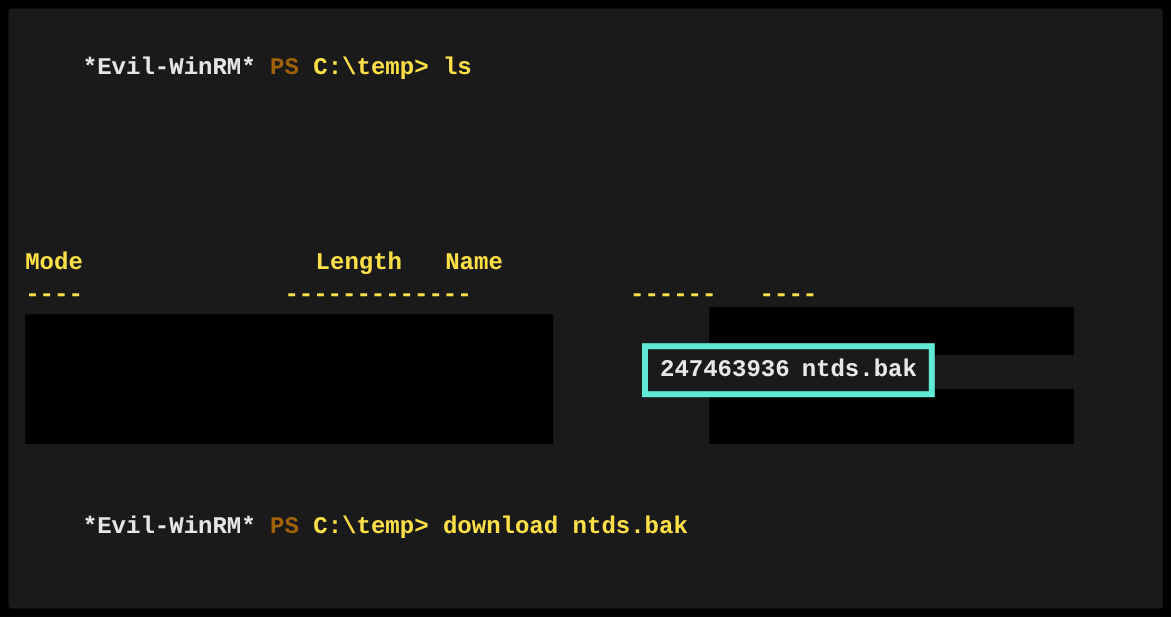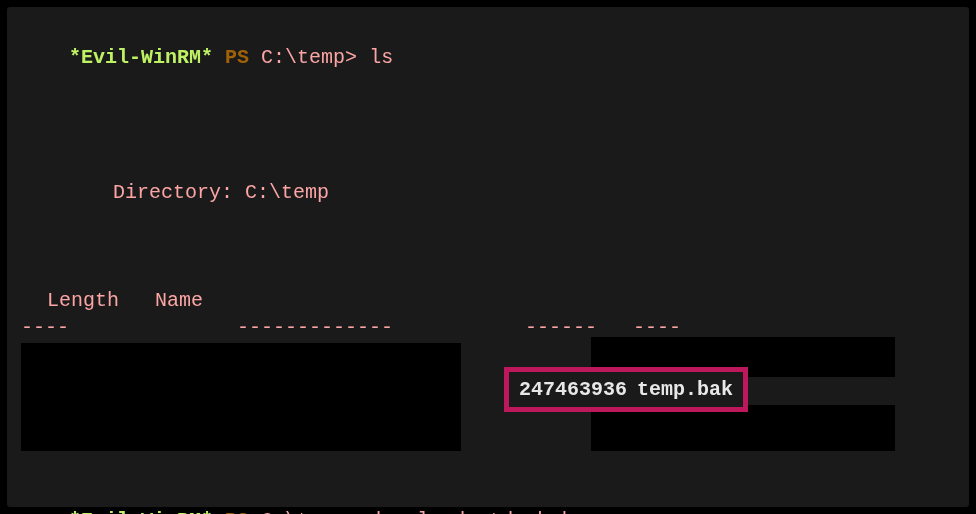--- a/index.html
+++ b/index.html
@@ -17,23 +17,23 @@
     background: #1a1a1a;
     border: 3px solid #000;
     border-radius: 6px;
     width: 968px;
     height: 506px;
     margin: 4px;
     padding: 10px 14px 4px 14px;
     position: relative;
   }
   .line { white-space: pre; font-weight: 600; }
-  .prompt-brand { color: #bef264; font-weight: 700; }
+  .prompt-brand { color: #e5e5e5; font-weight: 700; }
   .prompt-ps { color: #a16207; font-weight: 700; }
-  .prompt-path, .prompt-cmd, .plain { color: #fca5a5; font-weight: 400; }
+  .prompt-path, .prompt-cmd, .plain { color: #fde047; font-weight: 700; }
   .blank { height: 27px; }
   .dir-line { padding-left: 44px; }
   .headers { display: flex; }
   .col-mode { width: 216px; }
   .col-lwt { width: 262px; }
   .col-len { width: 124px; text-align: center; }
   .col-name { padding-left: 10px; }
   .redact-area {
     position: relative;
     height: 110px;
@@ -41,68 +41,66 @@
   }
   .blackbox {
     position: absolute;
     background: #000;
   }
   .bb1 { left: 0px; top: 0px; width: 440px; height: 108px; }
   .bb2 { left: 570px; top: -6px; width: 304px; height: 40px; }
   .bb3 { left: 570px; top: 62px; width: 304px; height: 46px; }
   .highlight-box {
     position: absolute;
-    left: 483px;
+    left: 514px;
     top: 24px;
-    border: 5px solid #be185d;
+    border: 5px solid #5eead4;
     padding: 4px 10px 4px 10px;
     background: #1a1a1a;
     display: flex;
     align-items: center;
   }
   .hi-len { color: #e8e8e8; font-weight: 700; }
   .hi-name { color: #e8e8e8; font-weight: 700; padding-left: 10px; }
 </style>
 </head>
 <body>
 
 <div class="terminal">
 
   <div class="line">
     <span class="prompt-brand">*Evil-WinRM*</span><span> </span><span class="prompt-ps">PS</span><span> </span><span class="prompt-path">C:\temp&gt;</span><span> </span><span class="prompt-cmd">ls</span>
   </div>
 
   <div class="blank"></div>
   <div class="blank"></div>
 
-  <div class="line dir-line">
-    <span class="plain">Directory: C:\temp</span>
-  </div>
 
   <div class="blank"></div>
   <div class="blank"></div>
 
   <div class="line headers">
+    <span class="plain col-mode">Mode</span>
     <span class="plain col-len">Length</span>
     <span class="plain col-name">Name</span>
   </div>
   <div class="line headers">
     <span class="plain col-mode">----</span>
     <span class="plain col-lwt">-------------</span>
     <span class="plain col-len">------</span>
     <span class="plain col-name">----</span>
   </div>
 
   <div class="redact-area">
     <div class="blackbox bb1"></div>
     <div class="blackbox bb2"></div>
     <div class="blackbox bb3"></div>
     <div class="highlight-box">
       <span class="hi-len">247463936</span>
-      <span class="hi-name">temp.bak</span>
+      <span class="hi-name">ntds.bak</span>
     </div>
   </div>
 
   <div class="blank"></div>
 
   <div class="line">
     <span class="prompt-brand">*Evil-WinRM*</span><span> </span><span class="prompt-ps">PS</span><span> </span><span class="prompt-path">C:\temp&gt;</span><span> </span><span class="prompt-cmd">download ntds.bak</span>
   </div>
 
 </div>

